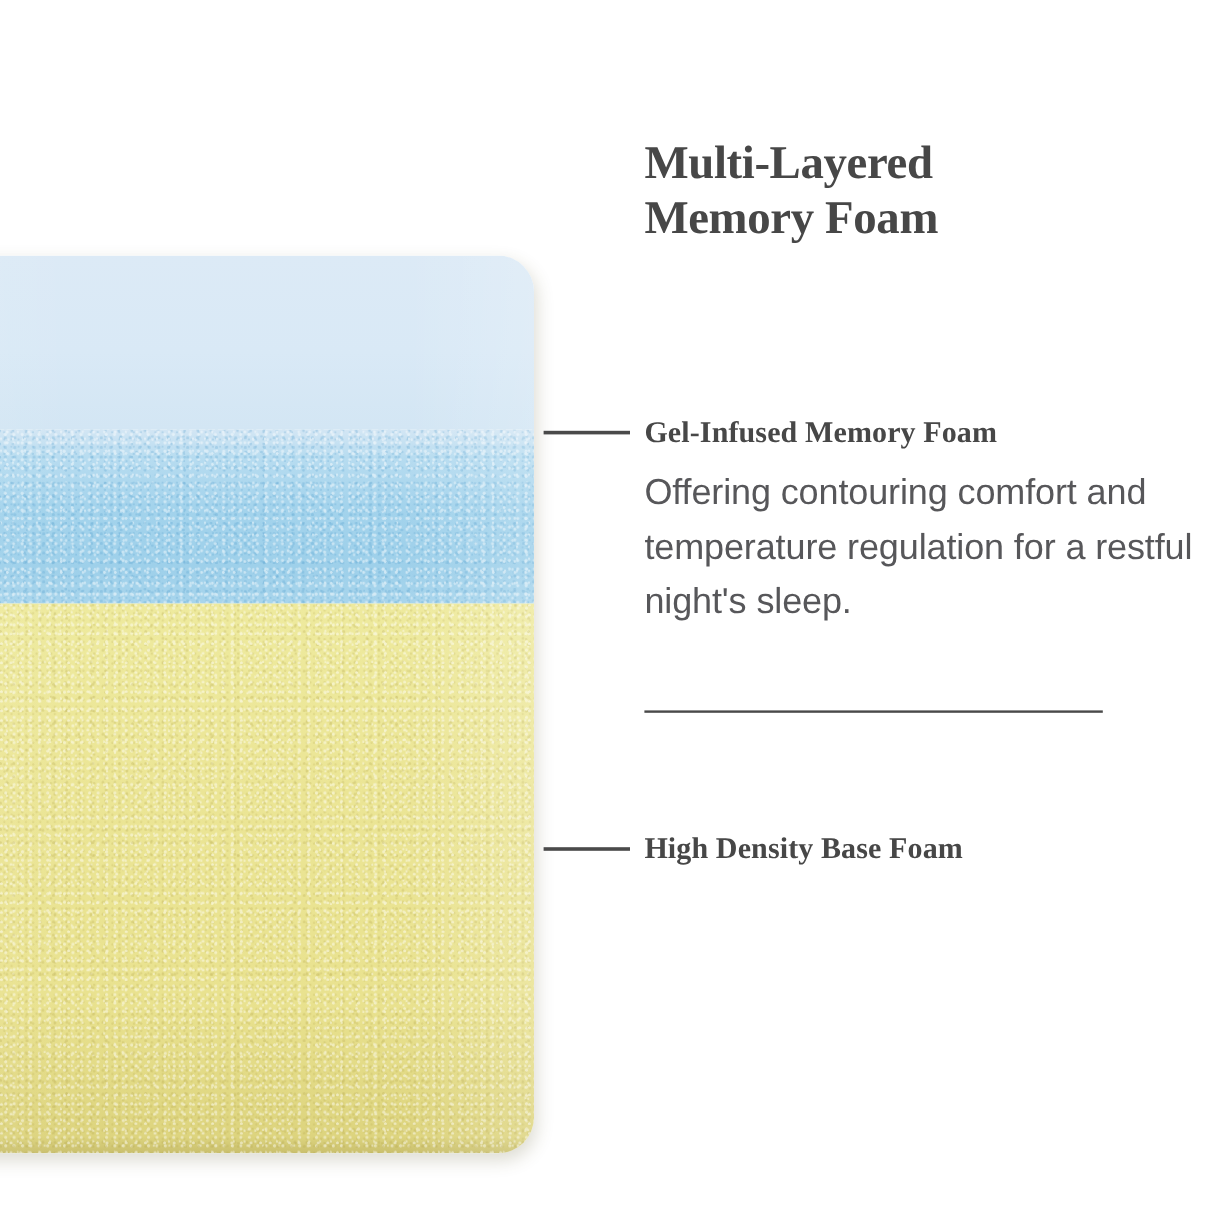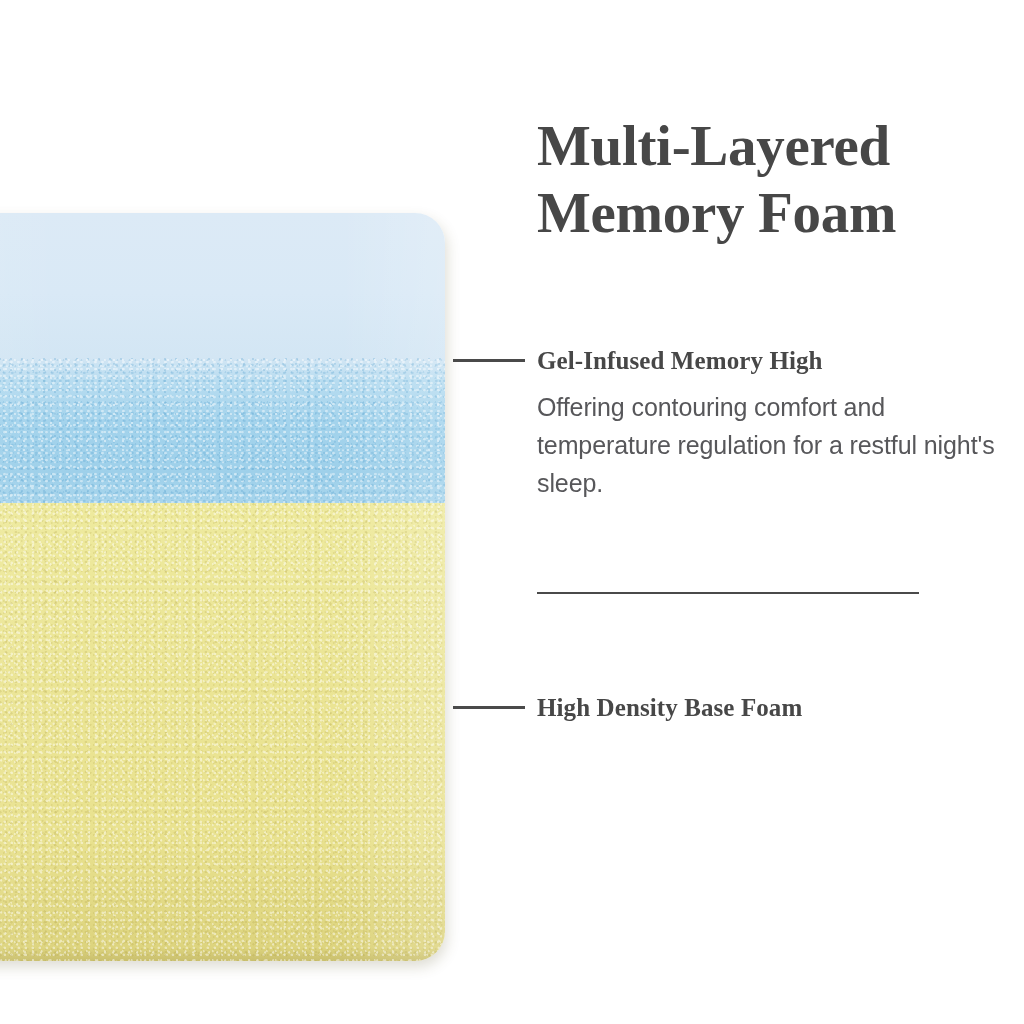--- a/index.html
+++ b/index.html
@@ -134,21 +134,21 @@
   }
 
   #page-title {
     position: absolute;
     left: 84px;
     top: 113px;
     width: 470px;
     margin: 0;
     font-family: "Liberation Serif", "DejaVu Serif", serif;
     font-weight: bold;
-    font-size: 57px;
+    font-size: 39px;
     line-height: 1.17;
     letter-spacing: -0.3px;
     color: #474747;
   }
 
   .section {
     position: absolute;
     left: 0;
     width: 571px;
   }
@@ -178,21 +178,21 @@
     letter-spacing: 0.1px;
     color: #474747;
     white-space: nowrap;
   }
 
   .section-body {
     margin: 13px 0 0 84px;
     width: 470px;
     font-family: "Liberation Sans", sans-serif;
     font-weight: 400;
-    font-size: 25px;
+    font-size: 30px;
     line-height: 1.52;
     letter-spacing: -0.1px;
     color: #57575a;
   }
 
   #section-divider {
     position: absolute;
     left: 84px;
     top: 592px;
     width: 382px;
@@ -221,21 +221,21 @@
   </div>
 
   <div id="content">
 
     <h1 id="page-title" style="white-space: pre-line;">Multi-Layered
 Memory Foam</h1>
 
     <div class="section" id="section-gel">
       <div class="section-heading-row">
         <span class="leader-line"></span>
-        <h2 class="section-heading">Gel-Infused Memory High</h2>
+        <h2 class="section-heading">Gel-Infused Memory Foam</h2>
       </div>
       <p class="section-body">Offering contouring comfort and temperature regulation for a restful night's sleep.</p>
     </div>
 
     <div id="section-divider"></div>
 
     <div class="section" id="section-base">
       <div class="section-heading-row">
         <span class="leader-line"></span>
         <h2 class="section-heading">High Density Base Foam</h2>

